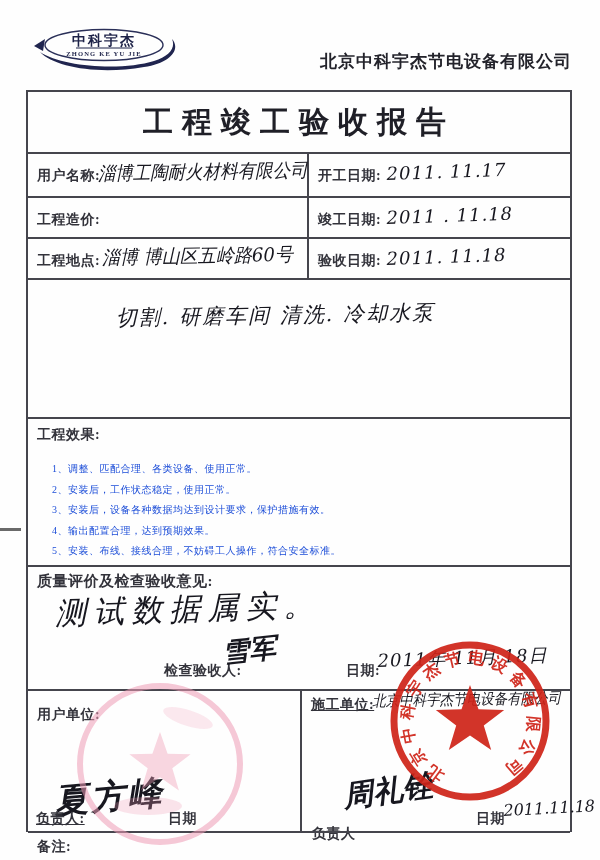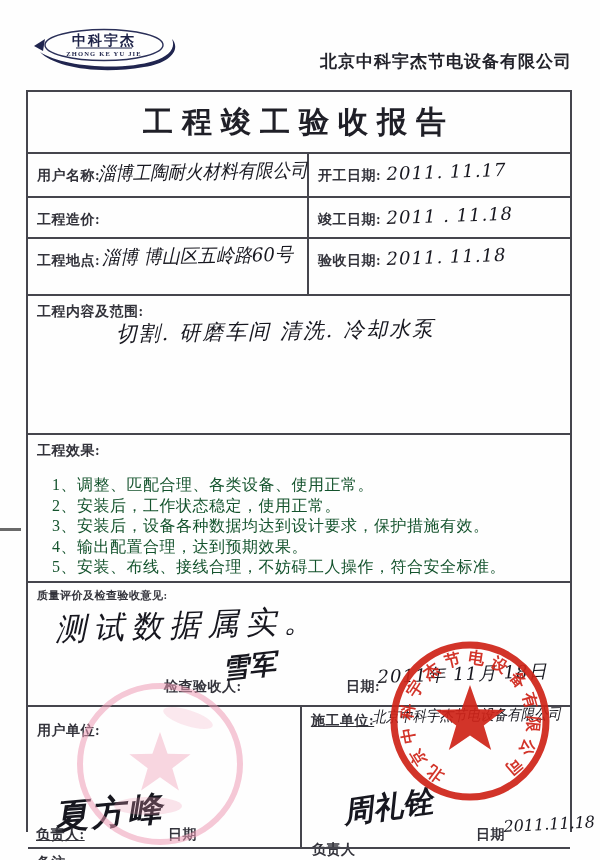--- a/index.html
+++ b/index.html
@@ -11,35 +11,35 @@
         font-size:17px;font-weight:bold;letter-spacing:1px;color:#23232b;
         font-family:"Liberation Sans","DejaVu Sans",sans-serif;}
   
   .sheet{position:absolute;left:26px;top:90px;width:546px;height:742px;
         border:2px solid #45454d;border-bottom:none;box-sizing:border-box;
         display:flex;flex-direction:column;background:transparent;}
   .row{position:relative;box-sizing:border-box;border-top:2px solid #45454d;flex:none;}
   .row.first{border-top:none;}
   .r-title{height:60px;display:flex;align-items:center;justify-content:center;}
   .r-title span{font-size:30px;font-weight:bold;letter-spacing:9px;color:#1f1f27;}
-  .r1{height:44px;}.r2{height:41px;}.r3{height:57px;}
+  .r1{height:44px;}.r2{height:41px;}.r3{height:41px;}
   .r-scope{height:95px;}.r-effect{height:148px;margin-top:44px;}.r-opinion{height:124px;}
   .r-parties{height:142px;}.r-remark{height:45px;}
   .split{display:flex;}
   .cell{position:relative;box-sizing:border-box;height:100%;}
   .cell.l{width:281px;border-right:2px solid #45454d;}
   .cell.r{flex:1;}
   .r-parties .cell.l{width:274px;}
   .lbl{font-size:14px;font-weight:600;color:#33333b;letter-spacing:.5px;white-space:nowrap;}
   .pad{display:inline-block;padding:13px 0 0 9px;}
   .pad-top{display:inline-block;padding:7px 0 0 9px;}
   .abs{position:absolute;}
   
-  .effect-items{position:absolute;left:24px;top:40px;font-size:16px;line-height:20.5px;
-        color:#14532d;letter-spacing:.5px;}
+  .effect-items{position:absolute;left:24px;top:40px;font-size:10px;line-height:20.5px;
+        color:#1d4ed8;letter-spacing:.5px;}
   
   .hand{position:absolute;font-style:italic;color:#17171f;white-space:nowrap;
         font-family:"DejaVu Serif","Liberation Serif",serif;transform-origin:left bottom;}
   .hw-user{left:70px;top:7px;font-size:19px;transform:rotate(-1deg) scaleX(.92);}
   .hw-date{left:78px;top:9px;font-size:18px;transform:rotate(-2deg);letter-spacing:1px;}
   .hw-loc{left:74px;top:6px;font-size:19px;transform:rotate(-1deg) scaleX(.95);}
   .hw-scope{left:88px;top:24px;font-size:21px;transform:rotate(-1deg);letter-spacing:2px;}
   .hw-opinion{left:28px;top:26px;font-size:31px;letter-spacing:7px;transform:rotate(-2deg);}
   .hw-sig-inspector{left:196px;top:68px;font-size:27px;font-weight:bold;transform:rotate(-6deg);}
   .hw-opinion-date{left:350px;top:82px;font-size:18px;transform:rotate(-2deg);letter-spacing:1px;}
@@ -111,37 +111,36 @@
         <span class="lbl pad">工程地点:</span>
         <span class="hand hw-loc">淄博 博山区五岭路60号</span>
       </div>
       <div class="cell r">
         <span class="lbl pad">验收日期:</span>
         <span class="hand hw-date">2011. 11.18</span>
       </div>
     </div>
 
     <div class="row r-scope">
-      <span class="lbl pad-top">工程内容及范围:</span>
       <span class="hand hw-scope">切割. 研磨车间 清洗. 冷却水泵</span>
     </div>
 
     <div class="row r-effect">
       <span class="lbl pad-top">工程效果:</span>
       <div class="effect-items">
         <div>1、调整、匹配合理、各类设备、使用正常。</div>
         <div>2、安装后，工作状态稳定，使用正常。</div>
         <div>3、安装后，设备各种数据均达到设计要求，保护措施有效。</div>
         <div>4、输出配置合理，达到预期效果。</div>
         <div>5、安装、布线、接线合理，不妨碍工人操作，符合安全标准。</div>
       </div>
     </div>
 
     <div class="row r-opinion">
-      <span class="lbl pad-top" style="padding-top:5px;font-size:11px;">质量评价及检查验收意见:</span>
+      <span class="lbl pad-top" style="padding-top:5px;font-size:15px;">质量评价及检查验收意见:</span>
       <span class="hand hw-opinion">测试数据属实。</span>
       <span class="lbl abs insp-lbl">检查验收人:</span>
       <span class="hand hw-sig-inspector">雪军</span>
       <span class="lbl abs insp-date-lbl">日期:</span>
       <span class="hand hw-opinion-date">2011年 11月 18日</span>
     </div>
 
     <div class="row r-parties split">
       <div class="cell l">
         <span class="lbl pad-top" style="padding-top:15px;">用户单位:</span>

